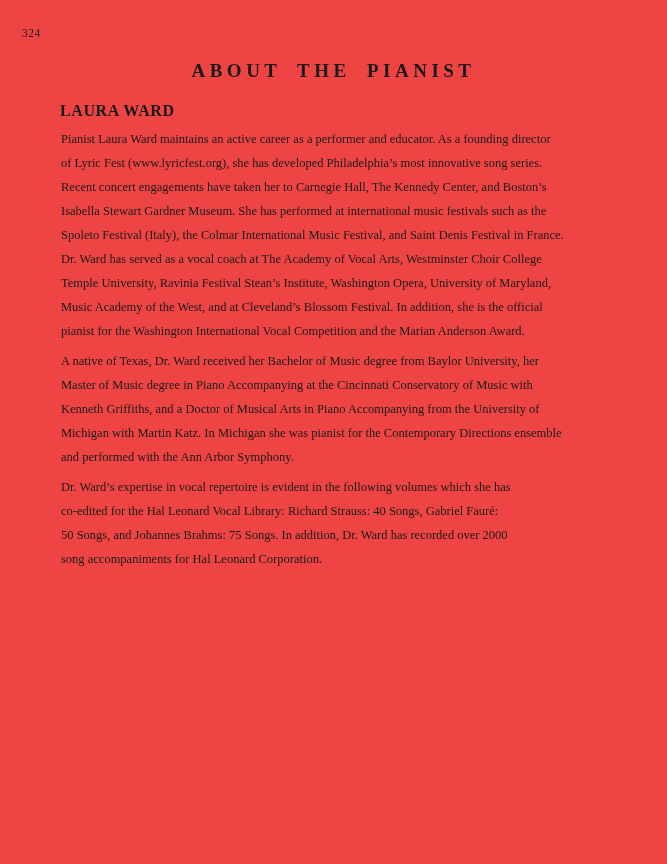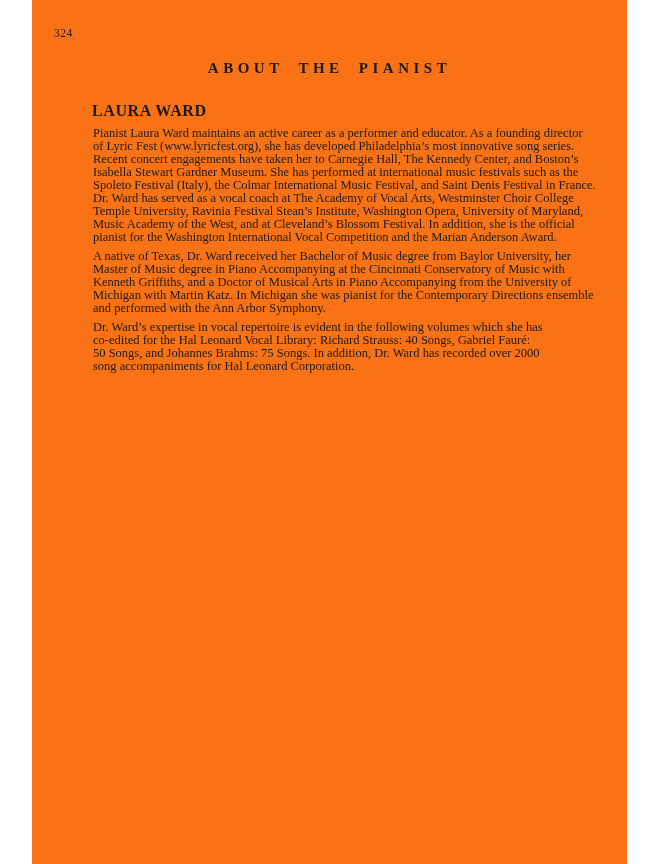--- a/index.html
+++ b/index.html
@@ -2,64 +2,63 @@
 <html><head>
 <meta charset="utf-8">
 <style>
   html, body {
     margin: 0;
     padding: 0;
     background: #ffffff;
   }
   .page {
     position: relative;
-    width: 595px;
+    width: 667px;
     height: 864px;
-    background: #f97316;
+    background: #ef4444;
     font-family: "Liberation Serif", serif;
     color: #1a1a1a;
     overflow: hidden;
-    margin-left: 32px;
   }
   .page-number {
     position: absolute;
     left: 22px;
     top: 27px;
     font-size: 11.5px;
     letter-spacing: 0.5px;
   }
   .doc-title {
     position: absolute;
     top: 60px;
     left: 0;
     right: 0;
     margin: 0;
     text-align: center;
-    font-size: 15px;
+    font-size: 19px;
     font-weight: bold;
     letter-spacing: 4.5px;
     word-spacing: 7px;
   }
   .section-heading {
     position: absolute;
     left: 60px;
     top: 102px;
     margin: 0;
     font-size: 16px;
     font-weight: bold;
     letter-spacing: 0.6px;
     text-align: center;
   }
   .content {
     position: absolute;
     left: 61px;
     top: 127px;
     width: 580px;
     font-size: 12.5px;
-    line-height: 13px;
+    line-height: 24px;
   }
   .content p {
     margin: 0 0 6px 0;
     white-space: pre-line; 
   }
 </style>
 </head>
 <body>
 
 <div class="page">

